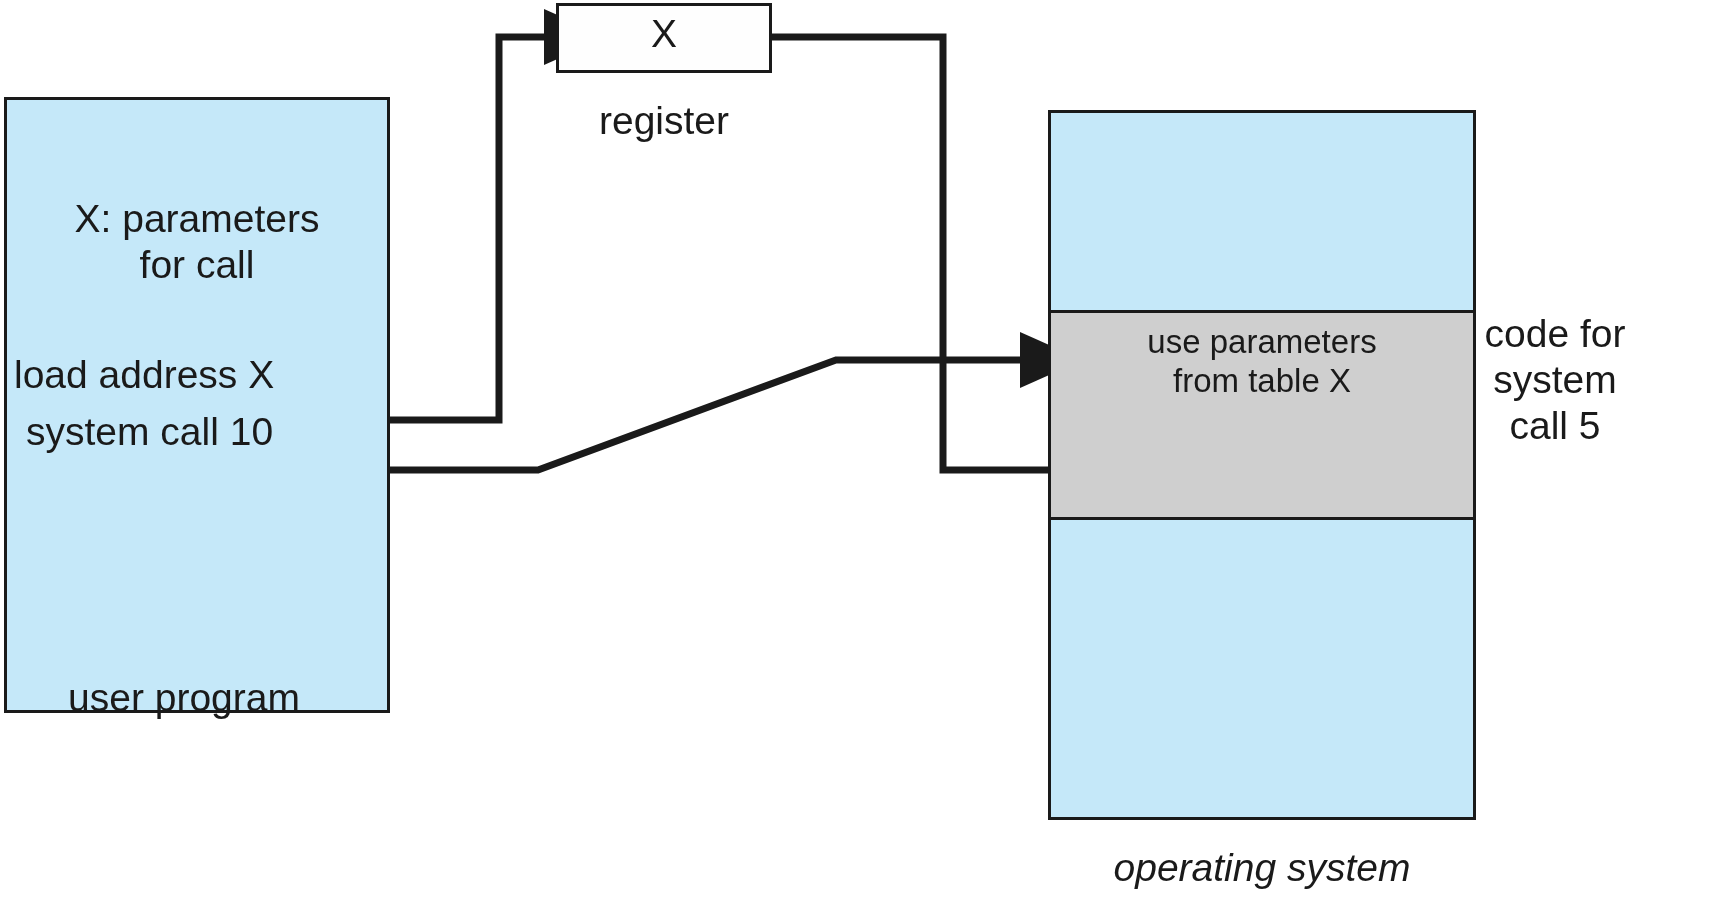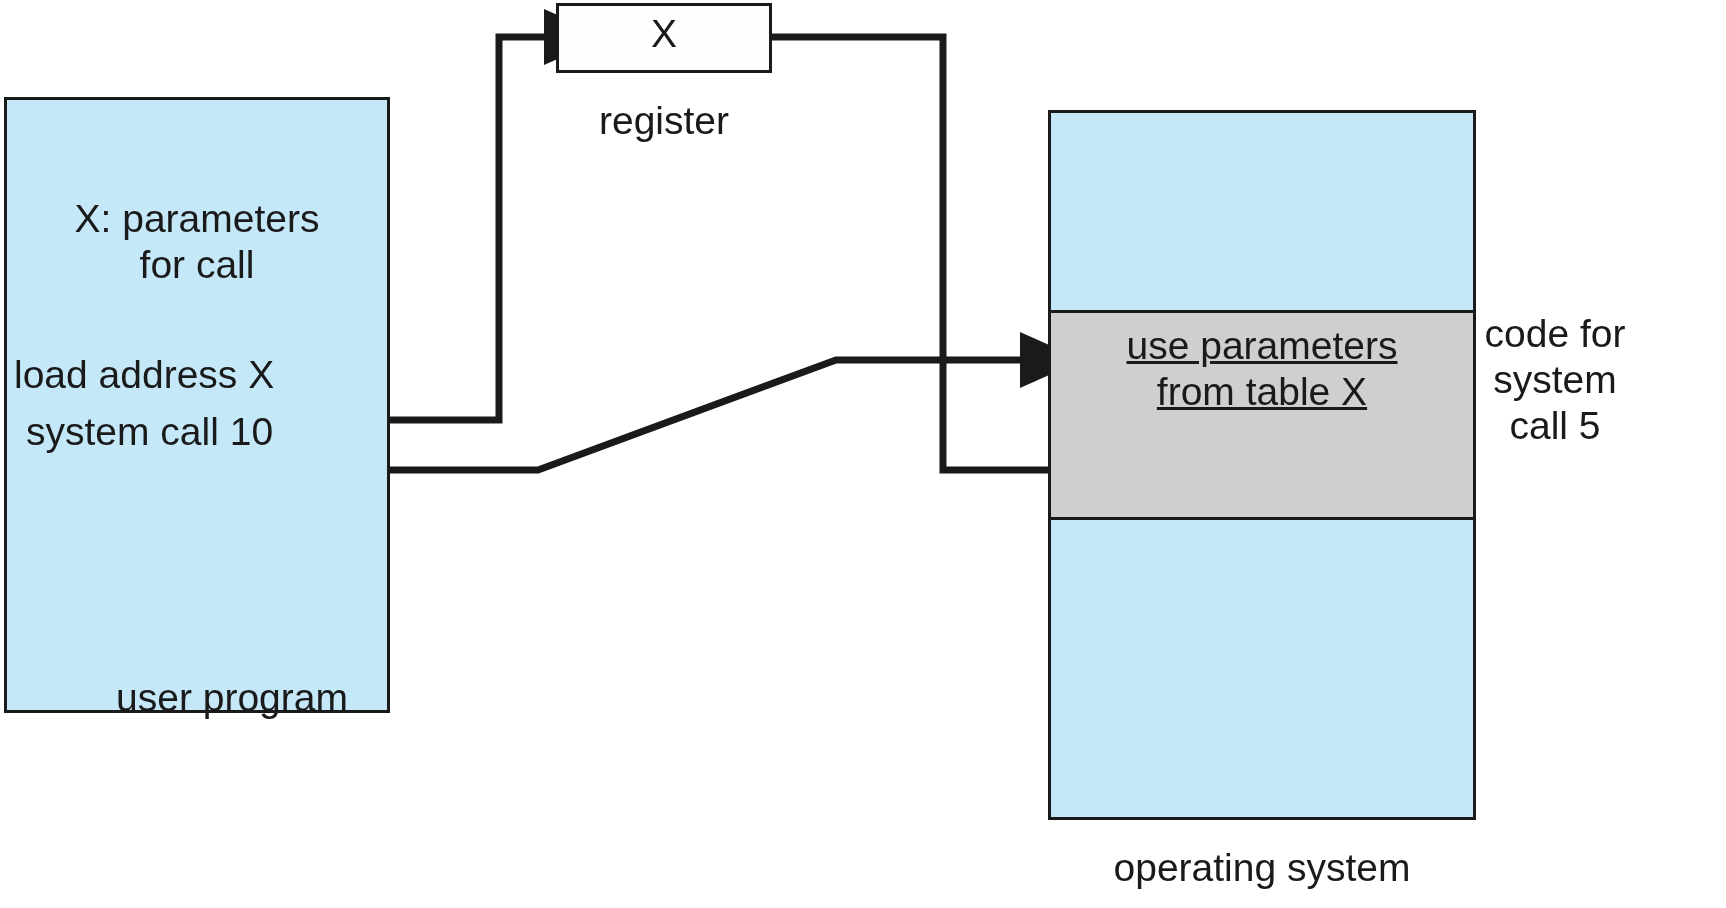--- a/index.html
+++ b/index.html
@@ -42,21 +42,21 @@
     position: absolute;
     color: #1a1a1a;
     line-height: 1.18;
     white-space: pre-line;
     text-align: center;
   }
   .t-user-block { font-size: 39px; }
   .t-instr { font-size: 39px; text-align: left; white-space: nowrap; }
   .t-caption { font-size: 39px; }
   .t-regval { font-size: 39px; }
-  .t-band { font-size: 39px; text-decoration: underline; }
+  .t-band { font-size: 33px; }
   .t-brace { font-size: 39px; text-align: center; }
 </style>
 </head>
 <body>
 
 <div id="stage">
 
   <svg id="wires" viewBox="0 0 1726 908" xmlns="http://www.w3.org/2000/svg">
     <defs>
       <marker id="ah" markerWidth="9" markerHeight="8" refX="0.3" refY="4" orient="auto" markerUnits="strokeWidth">
@@ -89,34 +89,34 @@
 
   <div class="box blue" style="left:4px; top:97px; width:386px; height:616px;"></div>
 
   <div class="txt t-user-block" style="left:14px; top:196px; width:366px;">X: parameters
 for call</div>
 
   <div class="txt t-instr" style="left:14px; top:352px; width:340px;">load address X</div>
 
   <div class="txt t-instr" style="left:26px; top:409px; width:340px;">system call 10</div>
 
-  <div class="txt t-caption" style="left:4px; top:675px; width:360px;padding-left:48px;">user program</div>
+  <div class="txt t-caption" style="left:4px; top:675px; width:360px;">user program</div>
 
   <div class="box white" style="left:556px; top:3px; width:216px; height:70px;"></div>
 
   <div class="txt t-regval" style="left:556px; top:11px; width:216px;">X</div>
 
   <div class="txt t-caption" style="left:556px; top:98px; width:216px;">register</div>
 
   <div class="box blue" style="left:1048px; top:110px; width:428px; height:710px;"></div>
 
   <div class="band" style="left:1051px; top:310px; width:422px; height:210px;"></div>
 
   <div class="txt t-band" style="left:1051px; top:323px; width:422px;">use parameters
 from table X</div>
 
-  <div class="txt t-caption" style="left:1048px; top:845px; width:428px;">operating system</div>
+  <div class="txt t-caption" style="left:1048px; top:845px; width:428px;font-style:italic;">operating system</div>
 
   <div class="txt t-brace" style="left:1390px; top:311px; width:330px;">code for
 system
 call 5</div>
 
 </div>
 
 </body></html>

